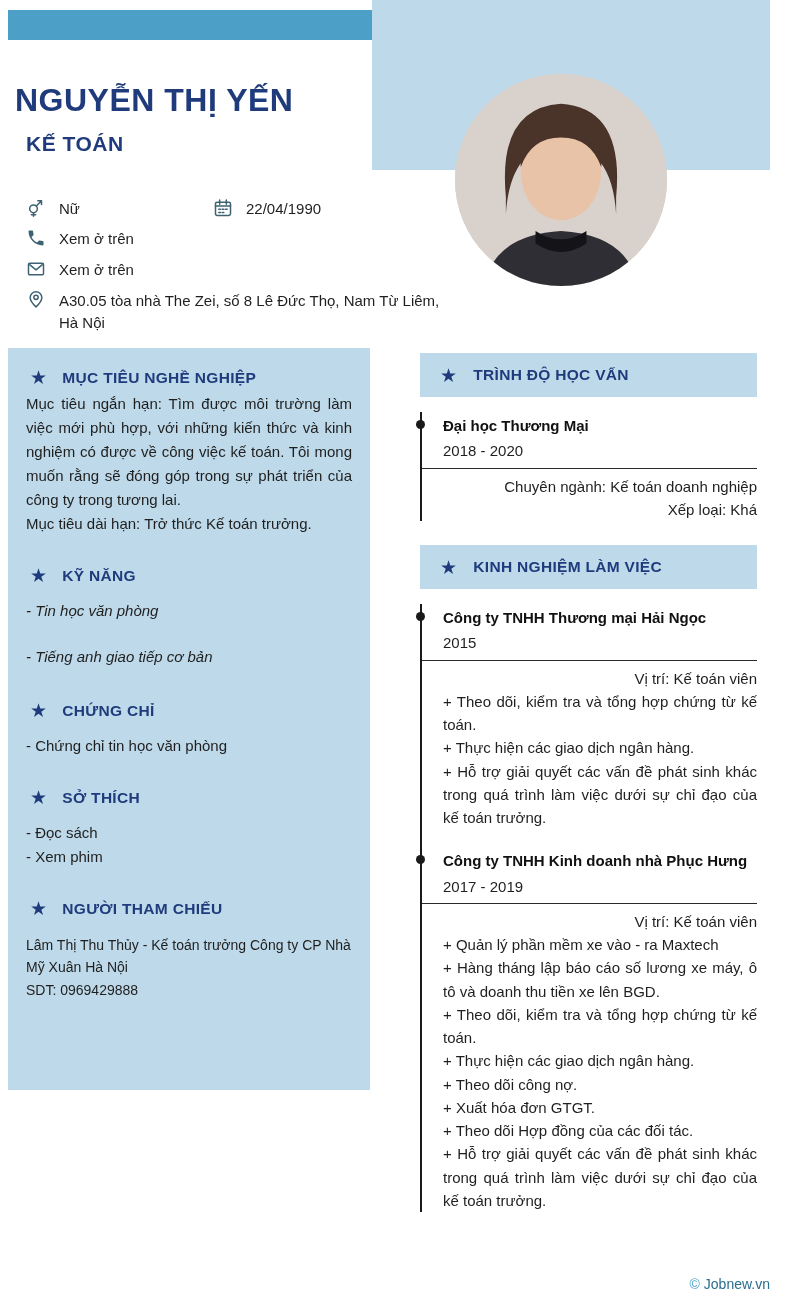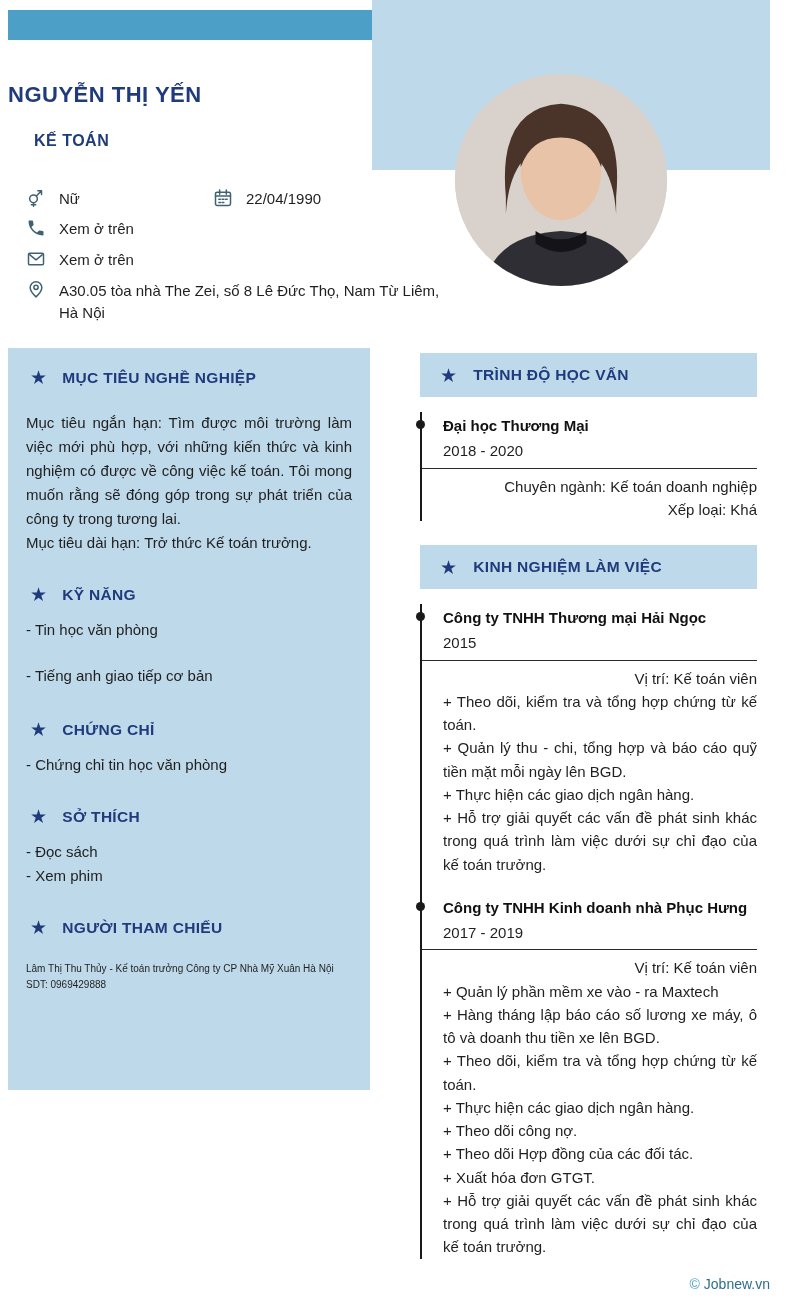--- a/index.html
+++ b/index.html
@@ -6,43 +6,43 @@
   body{
     width:800px;height:1314px;position:relative;background:#ffffff;
     font-family:"Liberation Sans","DejaVu Sans",sans-serif;color:#1f1f1f;
     overflow:hidden;
   }
   .top-bar{position:absolute;left:8px;top:10px;width:762px;height:30px;background:#4c9fc6;}
   .top-right-block{position:absolute;left:372px;top:0;width:398px;height:170px;background:#bed9e9;}
   .photo-wrap{position:absolute;left:455px;top:74px;width:212px;height:212px;border-radius:50%;overflow:hidden;background:#d8d0c9;}
   .photo-wrap svg{width:100%;height:100%;display:block;}
 
-  .name{position:absolute;left:8px;top:82px;font-size:22px;font-weight:bold;color:#1f3b7c;letter-spacing:.5px;}
-  .role{position:absolute;left:34px;top:132px;font-size:16px;font-weight:bold;color:#1f3b7c;letter-spacing:.5px;}
-
-  .contact{position:absolute;left:26px;top:188px;width:414px;font-size:15px;}
+  .name{position:absolute;left:15px;top:82px;font-size:32px;font-weight:bold;color:#1f3b7c;letter-spacing:.5px;}
+  .role{position:absolute;left:26px;top:132px;font-size:21px;font-weight:bold;color:#1f3b7c;letter-spacing:.5px;}
+
+  .contact{position:absolute;left:26px;top:198px;width:414px;font-size:15px;}
   .contact-row{display:flex;align-items:flex-start;margin-bottom:9px;}
   .contact-cell{display:flex;align-items:flex-start;}
   .cell-gender{width:187px;}
   .c-icon{width:20px;height:20px;margin-right:13px;flex:none;color:#3e6272;margin-top:0;}
   .c-icon svg{width:100%;height:100%;display:block;}
   .contact-text{line-height:1.35;padding-top:1px;}
   .address-text{max-width:386px;line-height:1.45;}
 
   .left-panel{position:absolute;left:8px;top:348px;width:362px;height:742px;background:#bed9e9;box-sizing:border-box;padding:20px 18px 20px 18px;}
   .sec-heading{display:flex;align-items:center;gap:15px;color:#1f3b7c;font-weight:bold;font-size:15.5px;letter-spacing:.3px;padding-left:4px;}
   .star{font-size:19px;line-height:1;color:#1f3b7c;}
-  .para{font-size:15px;line-height:1.6;text-align:justify;margin-top:24px;}
+  .para{font-size:15px;line-height:1.6;text-align:justify;margin-top:5px;}
   .para p{margin:0;}
   .mt30{margin-top:30px;}
   .mt32{margin-top:32px;}
   .list{font-size:15px;line-height:1.6;margin-top:14px;}
-  .spaced .li{margin-bottom:22px;}
+  .spaced .li{margin-bottom:22px;font-style:italic;}
   .li:last-child{margin-bottom:0;}
-  .ref-lines{font-size:10px;line-height:1.6;margin-top:24px;}
+  .ref-lines{font-size:14px;line-height:1.6;margin-top:16px;}
 
   .right-col{position:absolute;left:420px;top:353px;width:337px;}
   .section-bar{height:44px;background:#bed9e9;display:flex;align-items:center;gap:16px;padding-left:20px;box-sizing:border-box;color:#1f3b7c;font-weight:bold;font-size:15.5px;letter-spacing:.3px;}
   .timeline{border-left:2px solid #1a1a1a;margin-top:15px;margin-bottom:24px;}
   .entry{position:relative;padding-left:21px;padding-top:2px;}
   .entry + .entry{margin-top:18px;}
   .dot{position:absolute;left:-6px;top:8px;width:9px;height:9px;background:#1a1a1a;border-radius:50%;}
   .entry-title{font-weight:bold;font-size:15px;line-height:1.55;text-align:justify;color:#111;}
   .entry-period{font-size:15px;line-height:1.55;margin-top:2px;}
   .rule{border:0;border-top:1.5px solid #2a2a2a;margin:5px 0 6px -21px;}
@@ -194,38 +194,37 @@
   </div>
   <div class="timeline">
 
     <div class="entry">
       <span class="dot"></span>
       <div class="entry-title">Công ty TNHH Thương mại Hải Ngọc</div>
       <div class="entry-period">2015</div>
       <hr class="rule">
       <div class="entry-line">Vị trí: Kế toán viên</div>
       <div class="duty">+ Theo dõi, kiểm tra và tổng hợp chứng từ kế toán.</div>
-      <div class="duty">+ Quản lý thu - chi, tổng hợp và báo cáo quỹ tiền mặt mỗi ngày lên BGD.</div>
       <div class="duty">+ Thực hiện các giao dịch ngân hàng.</div>
       <div class="duty">+ Hỗ trợ giải quyết các vấn đề phát sinh khác trong quá trình làm việc dưới sự chỉ đạo của kế toán trưởng.</div>
     </div>
 
     <div class="entry">
       <span class="dot"></span>
       <div class="entry-title">Công ty TNHH Kinh doanh nhà Phục Hưng</div>
       <div class="entry-period">2017 - 2019</div>
       <hr class="rule">
       <div class="entry-line">Vị trí: Kế toán viên</div>
       <div class="duty">+ Quản lý phần mềm xe vào - ra Maxtech</div>
       <div class="duty">+ Hàng tháng lập báo cáo số lương xe máy, ô tô và doanh thu tiền xe lên BGD.</div>
       <div class="duty">+ Theo dõi, kiểm tra và tổng hợp chứng từ kế toán.</div>
       <div class="duty">+ Thực hiện các giao dịch ngân hàng.</div>
       <div class="duty">+ Theo dõi công nợ.</div>
+      <div class="duty">+ Xuất hóa đơn GTGT.</div>
       <div class="duty">+ Theo dõi Hợp đồng của các đối tác.</div>
-      <div class="duty">+ Xuất hóa đơn GTGT.</div>
       <div class="duty">+ Hỗ trợ giải quyết các vấn đề phát sinh khác trong quá trình làm việc dưới sự chỉ đạo của kế toán trưởng.</div>
     </div>
 
   </div>
 </div>
 
 <div class="credit">
   <span class="csym">©</span><span>Jobnew.vn</span>
 </div>
 

